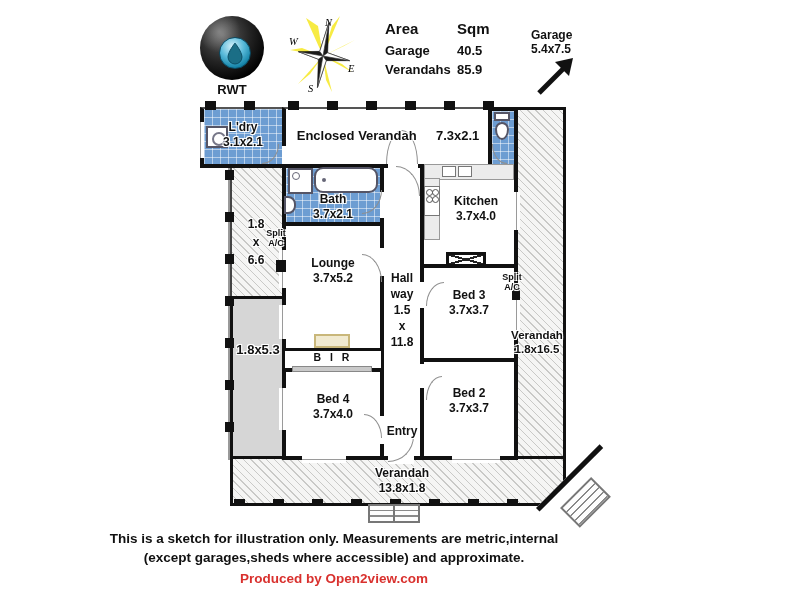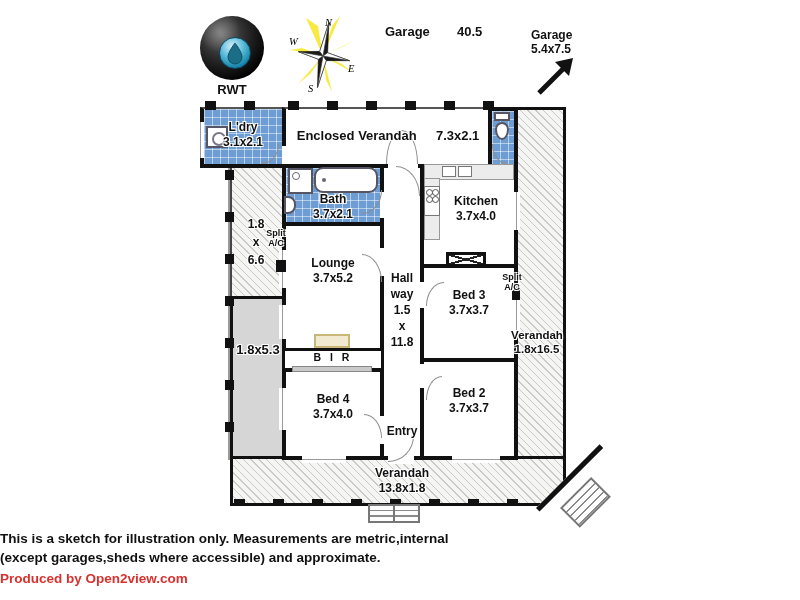--- a/index.html
+++ b/index.html
@@ -38,21 +38,21 @@
          background-image:linear-gradient(90deg, transparent calc(50% - 1px), #777 calc(50% - 1px) calc(50% + 1px), transparent calc(50% + 1px)),
                           repeating-linear-gradient(180deg,#fdfdfd 0 4px,#8a8a8a 4px 5.5px);}
   .steps-diag{position:absolute;box-sizing:border-box;border:2px solid #777;
          background-image:repeating-linear-gradient(180deg,#fdfdfd 0 4.5px,#8a8a8a 4.5px 6px);}
   .acunit{position:absolute;background:#111;}
   .hdr-table{position:absolute;left:385px;top:20px;width:138px;color:#111;}
   .hdr-table .trow{display:flex;font-size:13px;font-weight:bold;margin-top:4px;}
   .hdr-table .trow .c1{flex:0 0 72px;}
   .hdr-table .thead{display:flex;font-size:15px;font-weight:bold;margin-bottom:6px;}
   .hdr-table .thead .c1{flex:0 0 72px;}
-  .footer-line{position:absolute;left:0;width:668px;font-weight:bold;
+  .footer-line{position:absolute;left:0;width:668px;text-align:center;font-weight:bold;
                font-size:13.5px;color:#111;}
   .logo-outer{position:absolute;left:200px;top:16px;width:64px;height:64px;border-radius:50%;
       background:radial-gradient(circle at 30% 24%, rgba(255,255,255,.28), rgba(255,255,255,0) 32%),
                  radial-gradient(circle at 35% 30%, #5d5d5d, #232323 45%, #000 78%);}
   .logo-inner{position:absolute;left:19px;top:21px;width:30px;height:30px;border-radius:50%;
       border:1px solid #0a4a63;
       background:radial-gradient(circle at 40% 28%, #d2f0fa, #58b9d9 42%, #1584a8 75%, #0b5d7e);}
 </style>
 </head>
 <body>
@@ -89,23 +89,31 @@
     </g>
     <g font-family="Liberation Serif, serif" font-style="italic" font-size="10.5" fill="#000">
       <text x="37" y="12">N</text>
       <text x="1" y="31">W</text>
       <text x="60" y="58">E</text>
       <text x="20" y="78">S</text>
     </g>
   </svg>
 
   <div class="hdr-table">
+    <div class="thead">
+      <div class="c1">Area</div>
+      <div>Sqm</div>
+    </div>
     <div class="trow">
       <div class="c1">Garage</div>
       <div>40.5</div>
+    </div>
+    <div class="trow">
+      <div class="c1">Verandahs</div>
+      <div>85.9</div>
     </div>
   </div>
 
   <div class="abs" style="left:531px;top:28px;font-size:12px;font-weight:bold;color:#111;">
     <div>Garage</div>
     <div>5.4x7.5</div>
   </div>
   <svg class="abs" style="left:533px;top:56px;" width="46" height="42" viewBox="0 0 46 42">
     <line x1="6" y1="37" x2="30" y2="13" stroke="#111" stroke-width="5"></line>
     <polygon points="22,6 40,2 36,20" fill="#111"></polygon>

